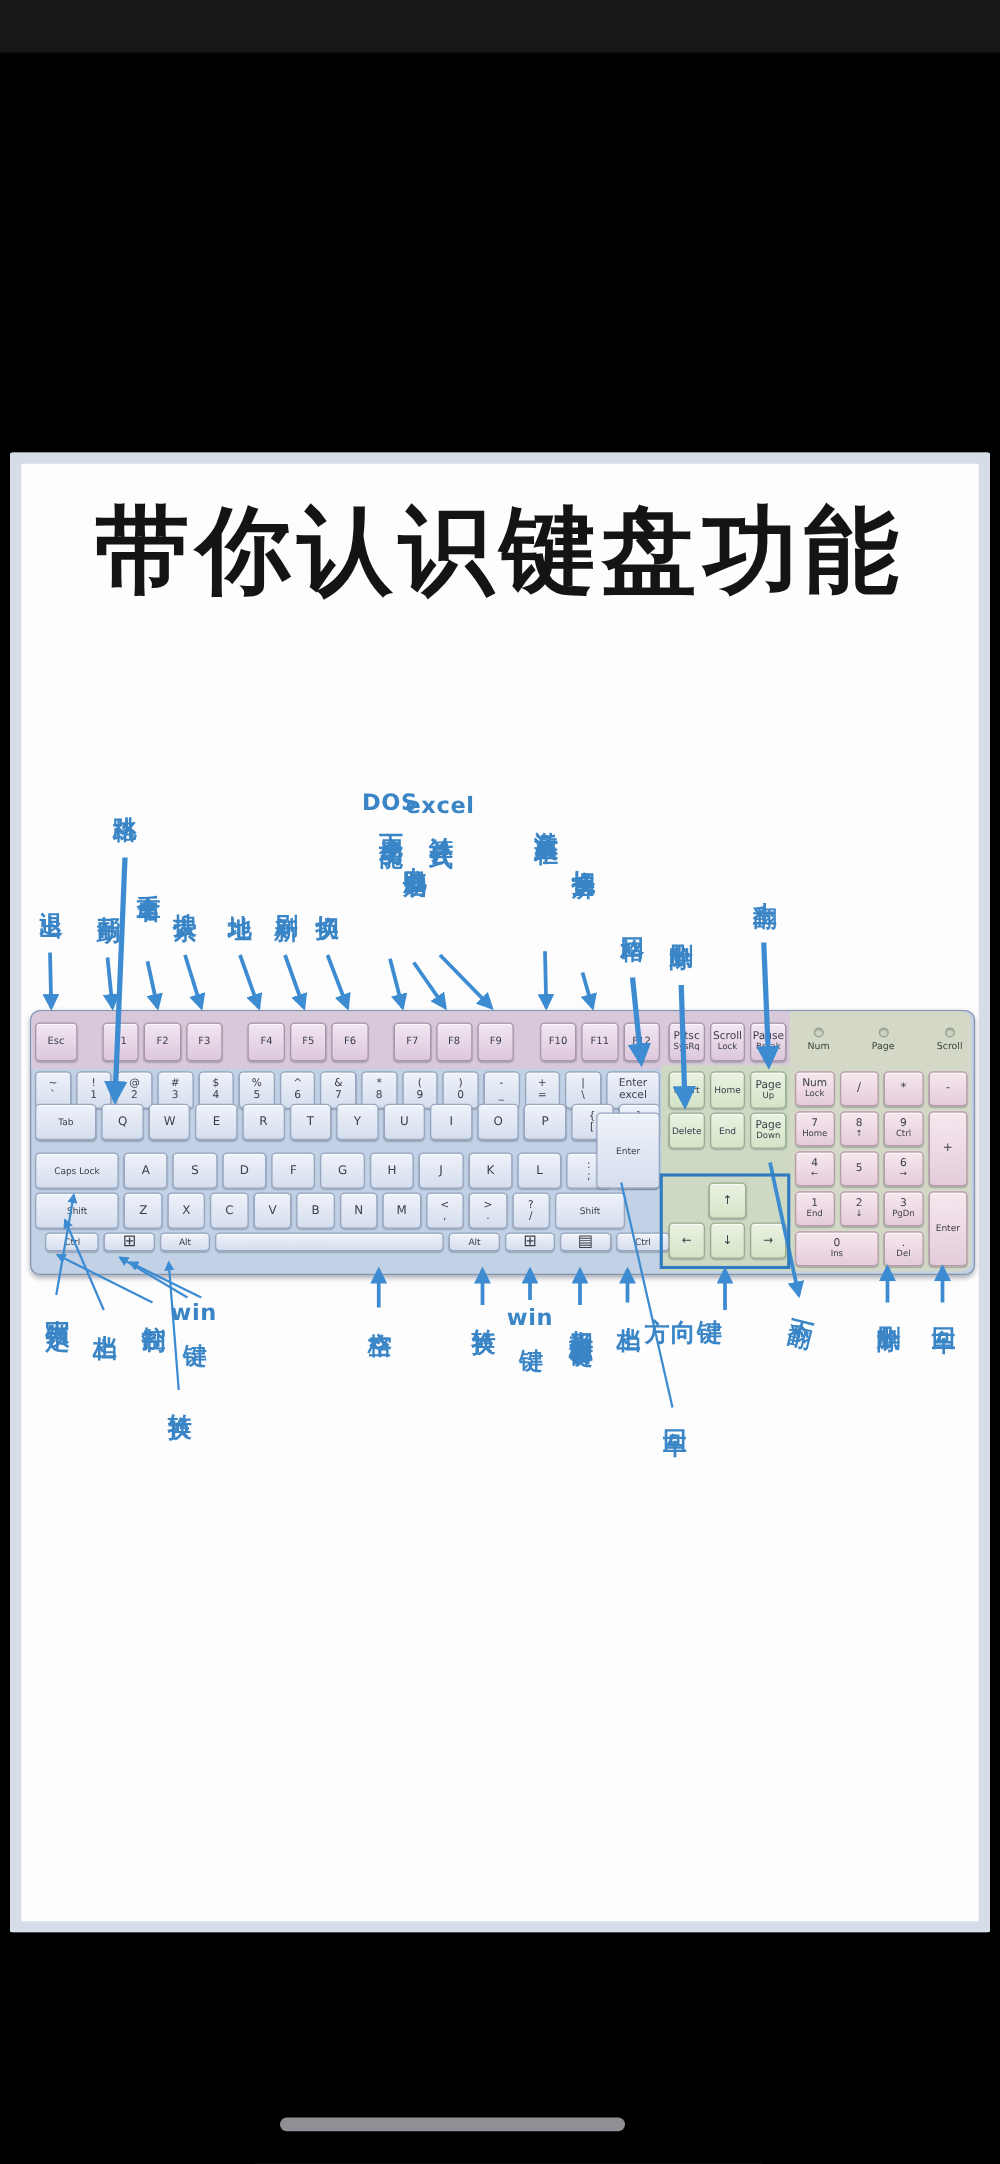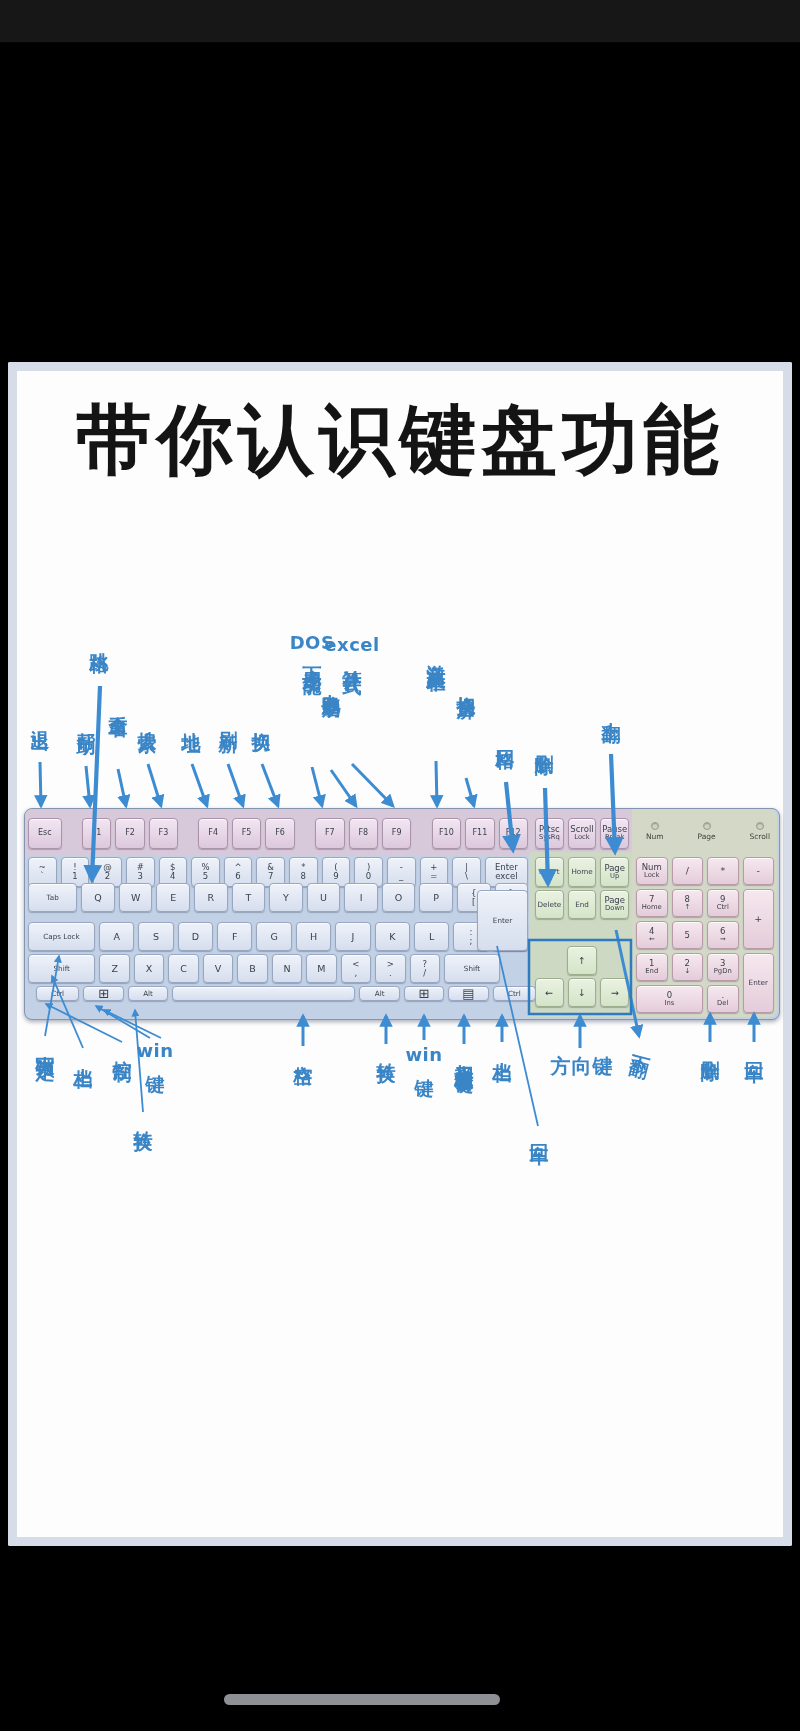--- a/index.html
+++ b/index.html
@@ -599,21 +599,21 @@
     </div>
   <div class="co v" style="left:464px;top:1048px">
       <span class="vt">相当于鼠标右键</span>
     </div>
   <div class="co v" style="left:502px;top:1046px">
       <span class="vt">上档</span>
     </div>
   <div class="co v" style="left:539px;top:1128px">
       <span class="vt">回车</span>
     </div>
-  <div class="co h" style="left:582px;top:1055px">
+  <div class="co h" style="left:547px;top:1055px">
       <span class="vt">方向键</span>
     </div>
   <div class="co v rot" style="left:645px;top:1042px">
       <span class="vt">下翻</span>
     </div>
   <div class="co v" style="left:710px;top:1046px">
       <span class="vt">删除</span>
     </div>
   <div class="co v" style="left:754px;top:1046px">
       <span class="vt">回车</span>

